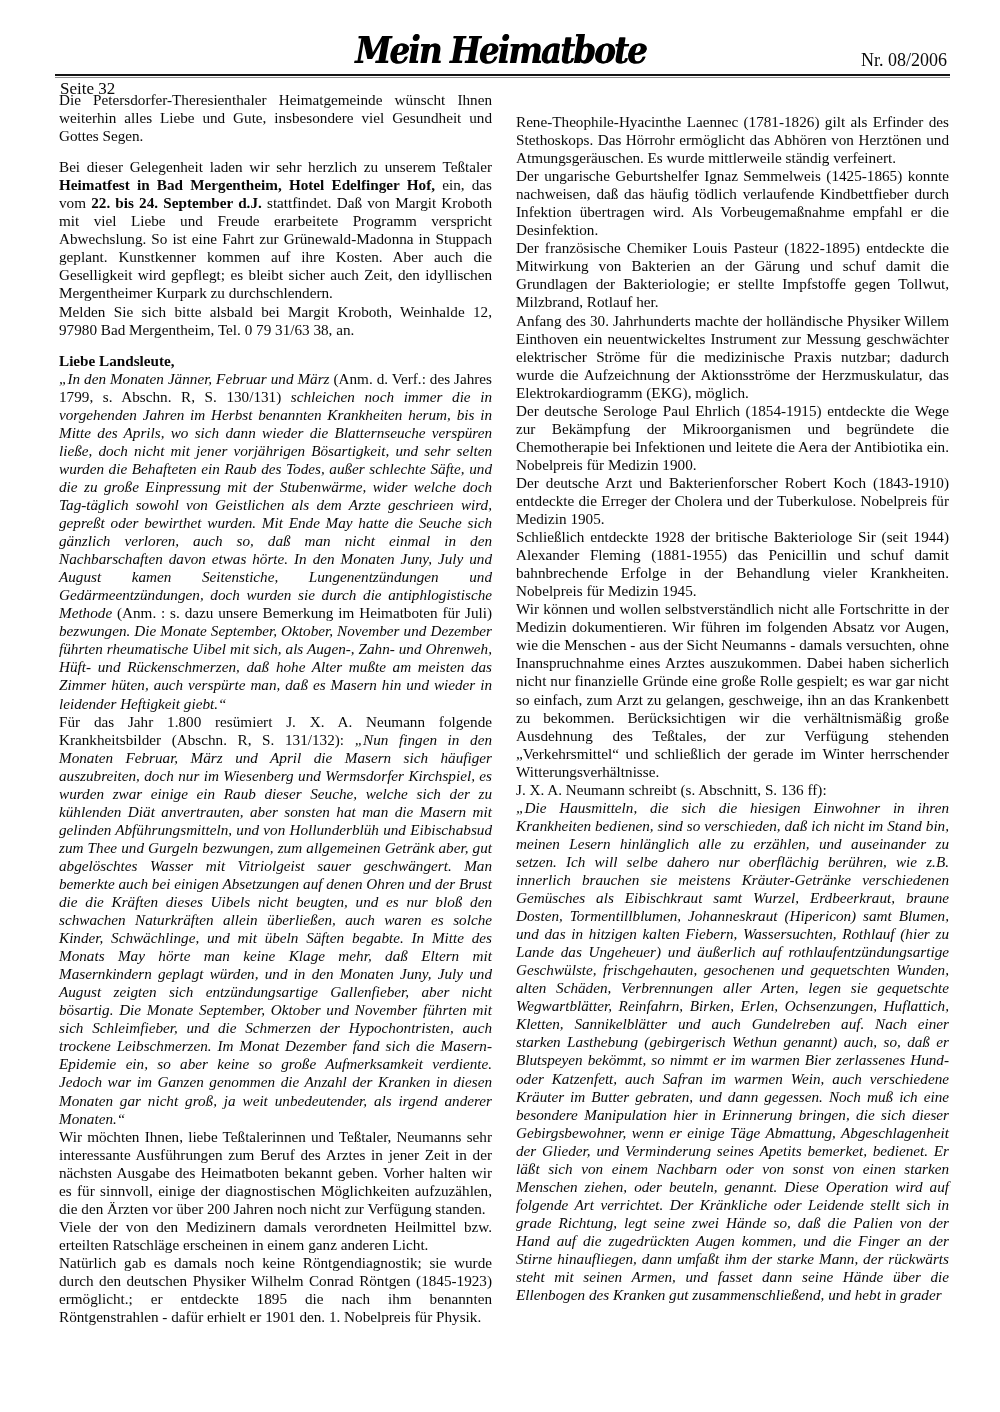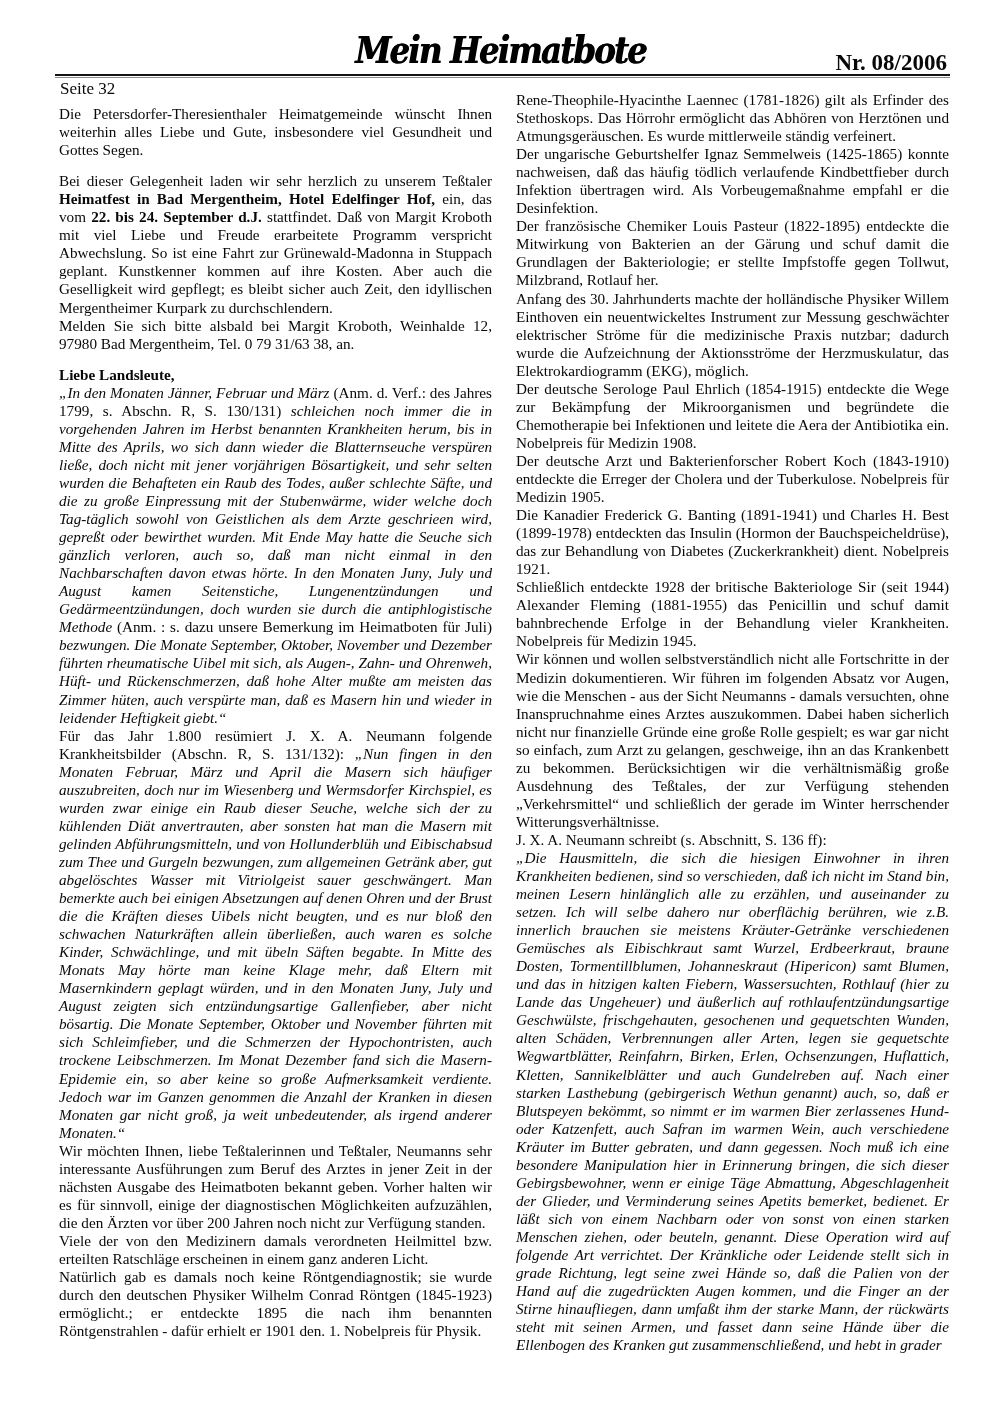--- a/index.html
+++ b/index.html
@@ -15,22 +15,21 @@
   }
   .page-label {
     position: absolute;
     left: 60px; top: 50px;
     font-size: 17px;
     margin-top: 29px;
   }
   .issue-label {
     position: absolute;
     right: 53px; top: 50px;
-    font-size: 23px;
-    font-weight: bold;
+    font-size: 18px;
   }
   .masthead-wrap {
     position: absolute;
     left: 0; right: 0; top: 30px;
     text-align: center;
   }
   .masthead {
     display: inline-block;
     font-family: "DejaVu Serif", serif;
     font-weight: bold;
@@ -87,22 +86,21 @@
         <p><span>Für das Jahr 1.800 resümiert J. X. A. Neumann folgende Krankheitsbilder (Abschn. R, S. 131/132): </span><span class="s-i">„Nun fingen in den Monaten Februar, März und April die Masern sich häufiger auszubreiten, doch nur im Wiesenberg und Wermsdorfer Kirchspiel, es wurden zwar einige ein Raub dieser Seuche, welche sich der zu kühlenden Diät anvertrauten, aber sonsten hat man die Masern mit gelinden Abführungsmitteln, und von Hollunderblüh und Eibischabsud zum Thee und Gurgeln bezwungen, zum allgemeinen Getränk aber, gut abgelöschtes Wasser mit Vitriolgeist sauer geschwängert. Man bemerkte auch bei einigen Absetzungen auf denen Ohren und der Brust die die Kräften dieses Uibels nicht beugten, und es nur bloß den schwachen Naturkräften allein überließen, auch waren es solche Kinder, Schwächlinge, und mit übeln Säften begabte. In Mitte des Monats May hörte man keine Klage mehr, daß Eltern mit Masernkindern geplagt würden, und in den Monaten Juny, July und August zeigten sich entzündungsartige Gallenfieber, aber nicht bösartig. Die Monate September, Oktober und November führten mit sich Schleimfieber, und die Schmerzen der Hypochontristen, auch trockene Leibschmerzen. Im Monat Dezember fand sich die Masern-Epidemie ein, so aber keine so große Aufmerksamkeit verdiente. Jedoch war im Ganzen genommen die Anzahl der Kranken in diesen Monaten gar nicht groß, ja weit unbedeutender, als irgend anderer Monaten.“</span></p>
         <p><span>Wir möchten Ihnen, liebe Teßtalerinnen und Teßtaler, Neumanns sehr interessante Ausführungen zum Beruf des Arztes in jener Zeit in der nächsten Ausgabe des Heimatboten bekannt geben. Vorher halten wir es für sinnvoll, einige der diagnostischen Möglichkeiten aufzuzählen, die den Ärzten vor über 200 Jahren noch nicht zur Verfügung standen.</span></p>
         <p><span>Viele der von den Medizinern damals verordneten Heilmittel bzw. erteilten Ratschläge erscheinen in einem ganz anderen Licht.</span></p>
         <p><span>Natürlich gab es damals noch keine Röntgendiagnostik; sie wurde durch den deutschen Physiker Wilhelm Conrad Röntgen (1845-1923) ermöglicht.; er entdeckte 1895 die nach ihm benannten Röntgenstrahlen - dafür erhielt er 1901 den. 1. Nobelpreis für Physik.</span></p>
       </div>
     <div class="col" id="right-col">
         <p><span>Rene-Theophile-Hyacinthe Laennec (1781-1826) gilt als Erfinder des Stethoskops. Das Hörrohr ermöglicht das Abhören von Herztönen und Atmungsgeräuschen. Es wurde mittlerweile ständig verfeinert.</span></p>
         <p><span>Der ungarische Geburtshelfer Ignaz Semmelweis (1425-1865) konnte nachweisen, daß das häufig tödlich verlaufende Kindbettfieber durch Infektion übertragen wird. Als Vorbeugemaßnahme empfahl er die Desinfektion.</span></p>
         <p><span>Der französische Chemiker Louis Pasteur (1822-1895) entdeckte die Mitwirkung von Bakterien an der Gärung und schuf damit die Grundlagen der Bakteriologie; er stellte Impfstoffe gegen Tollwut, Milzbrand, Rotlauf her.</span></p>
         <p><span>Anfang des 30. Jahrhunderts machte der holländische Physiker Willem Einthoven ein neuentwickeltes Instrument zur Messung geschwächter elektrischer Ströme für die medizinische Praxis nutzbar; dadurch wurde die Aufzeichnung der Aktionsströme der Herzmuskulatur, das Elektrokardiogramm (EKG), möglich.</span></p>
-        <p><span>Der deutsche Serologe Paul Ehrlich (1854-1915) entdeckte die Wege zur Bekämpfung der Mikroorganismen und begründete die Chemotherapie bei Infektionen und leitete die Aera der Antibiotika ein. Nobelpreis für Medizin 1908.</span></p>
+        <p><span>Der deutsche Serologe Paul Ehrlich (1854-1915) entdeckte die Wege zur Bekämpfung der Mikroorganismen und begründete die Chemotherapie bei Infektionen und leitete die Aera der Antibiotika ein. Nobelpreis für Medizin 1900.</span></p>
         <p><span>Der deutsche Arzt und Bakterienforscher Robert Koch (1843-1910) entdeckte die Erreger der Cholera und der Tuberkulose. Nobelpreis für Medizin 1905.</span></p>
-        <p><span>Die Kanadier Frederick G. Banting (1891-1941) und Charles H. Best (1899-1978) entdeckten das Insulin (Hormon der Bauchspeicheldrüse), das zur Behandlung von Diabetes (Zuckerkrankheit) dient. Nobelpreis 1921.</span></p>
         <p><span>Schließlich entdeckte 1928 der britische Bakteriologe Sir (seit 1944) Alexander Fleming (1881-1955) das Penicillin und schuf damit bahnbrechende Erfolge in der Behandlung vieler Krankheiten. Nobelpreis für Medizin 1945.</span></p>
         <p><span>Wir können und wollen selbstverständlich nicht alle Fortschritte in der Medizin dokumentieren. Wir führen im folgenden Absatz vor Augen, wie die Menschen - aus der Sicht Neumanns - damals versuchten, ohne Inanspruchnahme eines Arztes auszukommen. Dabei haben sicherlich nicht nur finanzielle Gründe eine große Rolle gespielt; es war gar nicht so einfach, zum Arzt zu gelangen, geschweige, ihn an das Krankenbett zu bekommen. Berücksichtigen wir die verhältnismäßig große Ausdehnung des Teßtales, der zur Verfügung stehenden „Verkehrsmittel“ und schließlich der gerade im Winter herrschender Witterungsverhältnisse.</span></p>
         <p><span>J. X. A. Neumann schreibt (s. Abschnitt, S. 136 ff):</span></p>
         <p><span class="s-i">„Die Hausmitteln, die sich die hiesigen Einwohner in ihren Krankheiten bedienen, sind so verschieden, daß ich nicht im Stand bin, meinen Lesern hinlänglich alle zu erzählen, und auseinander zu setzen. Ich will selbe dahero nur oberflächig berühren, wie z.B. innerlich brauchen sie meistens Kräuter-Getränke verschiedenen Gemüsches als Eibischkraut samt Wurzel, Erdbeerkraut, braune Dosten, Tormentillblumen, Johanneskraut (Hipericon) samt Blumen, und das in hitzigen kalten Fiebern, Wassersuchten, Rothlauf (hier zu Lande das Ungeheuer) und äußerlich auf rothlaufentzündungsartige Geschwülste, frischgehauten, gesochenen und gequetschten Wunden, alten Schäden, Verbrennungen aller Arten, legen sie gequetschte Wegwartblätter, Reinfahrn, Birken, Erlen, Ochsenzungen, Huflattich, Kletten, Sannikelblätter und auch Gundelreben auf. Nach einer starken Lasthebung (gebirgerisch Wethun genannt) auch, so, daß er Blutspeyen bekömmt, so nimmt er im warmen Bier zerlassenes Hund- oder Katzenfett, auch Safran im warmen Wein, auch verschiedene Kräuter im Butter gebraten, und dann gegessen. Noch muß ich eine besondere Manipulation hier in Erinnerung bringen, die sich dieser Gebirgsbewohner, wenn er einige Täge Abmattung, Abgeschlagenheit der Glieder, und Verminderung seines Apetits bemerket, bedienet. Er läßt sich von einem Nachbarn oder von sonst von einen starken Menschen ziehen, oder beuteln, genannt. Diese Operation wird auf folgende Art verrichtet. Der Kränkliche oder Leidende stellt sich in grade Richtung, legt seine zwei Hände so, daß die Palien von der Hand auf die zugedrückten Augen kommen, und die Finger an der Stirne hinaufliegen, dann umfaßt ihm der starke Mann, der rückwärts steht mit seinen Armen, und fasset dann seine Hände über die Ellenbogen des Kranken gut zusammenschließend, und hebt in grader</span></p>
       </div>
   </div>
 </div>
 
 </body></html>

